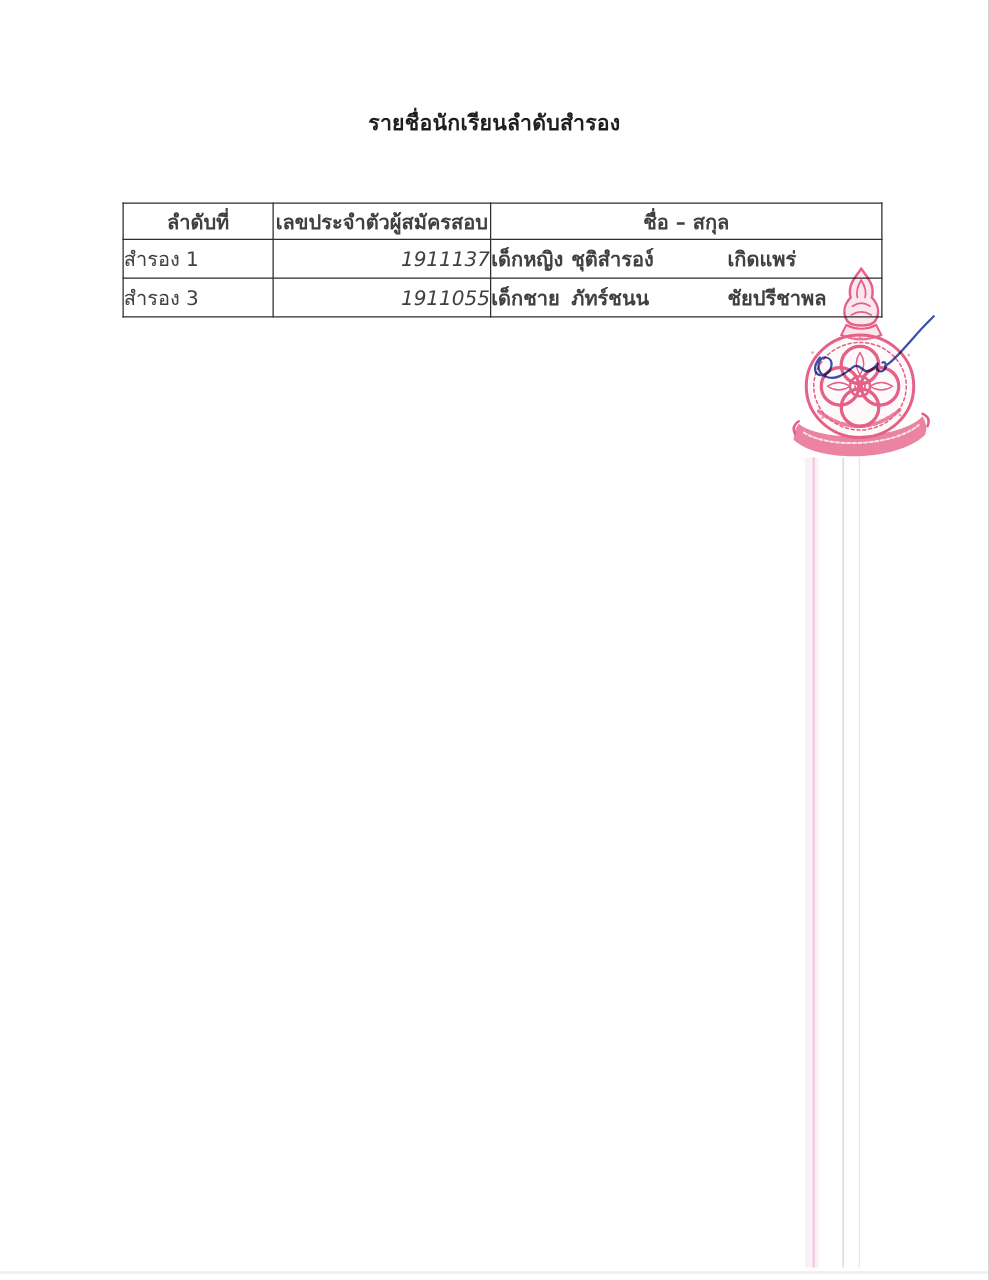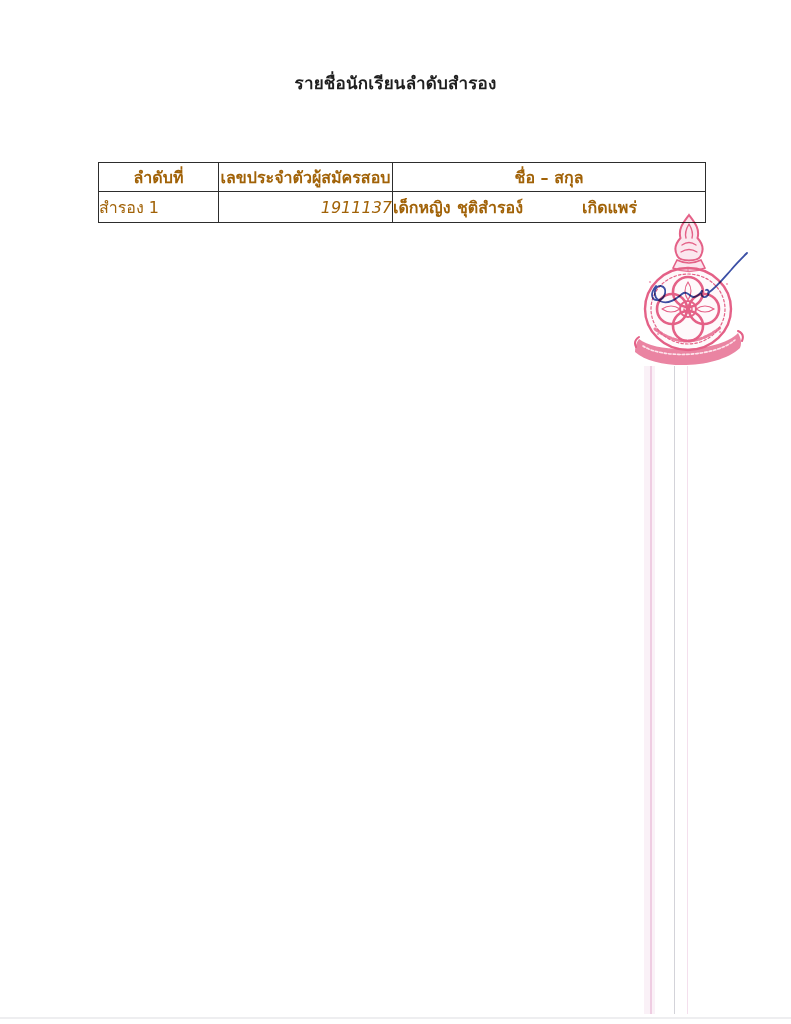--- a/index.html
+++ b/index.html
@@ -14,38 +14,38 @@
     position:relative;
     width:791px;height:1024px;
     margin:0 auto;
     background:#ffffff;
     overflow:hidden;
     font-family:"DejaVu Sans","Liberation Sans",sans-serif;
     color:var(--ink);
   }
   
   .title-block{
-    position:absolute;top:68px;left:0;width:100%;
+    position:absolute;top:84px;left:0;width:100%;
     text-align:center;
   }
   .title-line{
     font-size:17px;font-weight:700;line-height:30px;color:#1f1f1f;
     letter-spacing:.2px;
   }
   
   table.roster{
     position:absolute;left:98px;top:162px;
     width:607px;border-collapse:collapse;table-layout:fixed;
   }
   table.roster col.c1{width:120px;}
   table.roster col.c2{width:174px;}
   table.roster col.c3{width:313px;}
   table.roster th,table.roster td{
     border:1.5px solid var(--border);
-    font-size:16px;color:#a16207;
+    font-size:16px;color:#404040;
     padding:0;vertical-align:middle;
     overflow:hidden;white-space:nowrap;
   }
   table.roster th{height:28px;font-weight:700;text-align:center;font-size:16px;}
   table.roster td{height:30px;}
   td.rank{text-align:left;padding-left:9px;}
   td.idnum{text-align:right;font-style:italic;}
   td.name-cell{padding-left:6px;font-weight:bold;}
   .name-wrap{display:flex;align-items:center;height:100%;}
   .name-prefix{width:64px;flex:none;}
@@ -98,20 +98,31 @@
         <td class="rank">สำรอง 1</td>
         <td class="idnum">1911137</td>
         <td class="name-cell">
           <div class="name-wrap">
             <span class="name-prefix">เด็กหญิง</span>
             <span class="name-first">ชุติสำรอง์</span>
             <span class="name-last">เกิดแพร่</span>
           </div>
         </td>
       </tr>
+      <tr>
+        <td class="rank">สำรอง 3</td>
+        <td class="idnum">1911055</td>
+        <td class="name-cell">
+          <div class="name-wrap">
+            <span class="name-prefix">เด็กชาย</span>
+            <span class="name-first">ภัทร์ชนน</span>
+            <span class="name-last">ชัยปรีชาพล</span>
+          </div>
+        </td>
+      </tr>
     </tbody>
   </table>
 
   <svg class="stamp" viewBox="0 0 114 166" aria-hidden="true">
     <g fill="none" stroke-linecap="round" stroke="#e2537d">
 
       <path d="M57 3 C51 11 46 17 48.5 26 C43 32 42 39 46 45 C49 49.5 65 49.5 68 45 C72 39 71 32 65.5 26 C68 17 63 11 57 3 Z" fill="rgba(242,163,191,0.28)" stroke-width="2"></path>
       <path d="M57 12 C54 17 52.5 21 54 26 M57 12 C60 17 61.5 21 60 26" stroke-width="1.4"></path>
       <path d="M50 33 q7 -5 14 0 M49 40 q8 -5 16 0" stroke-width="1.3"></path>
 

